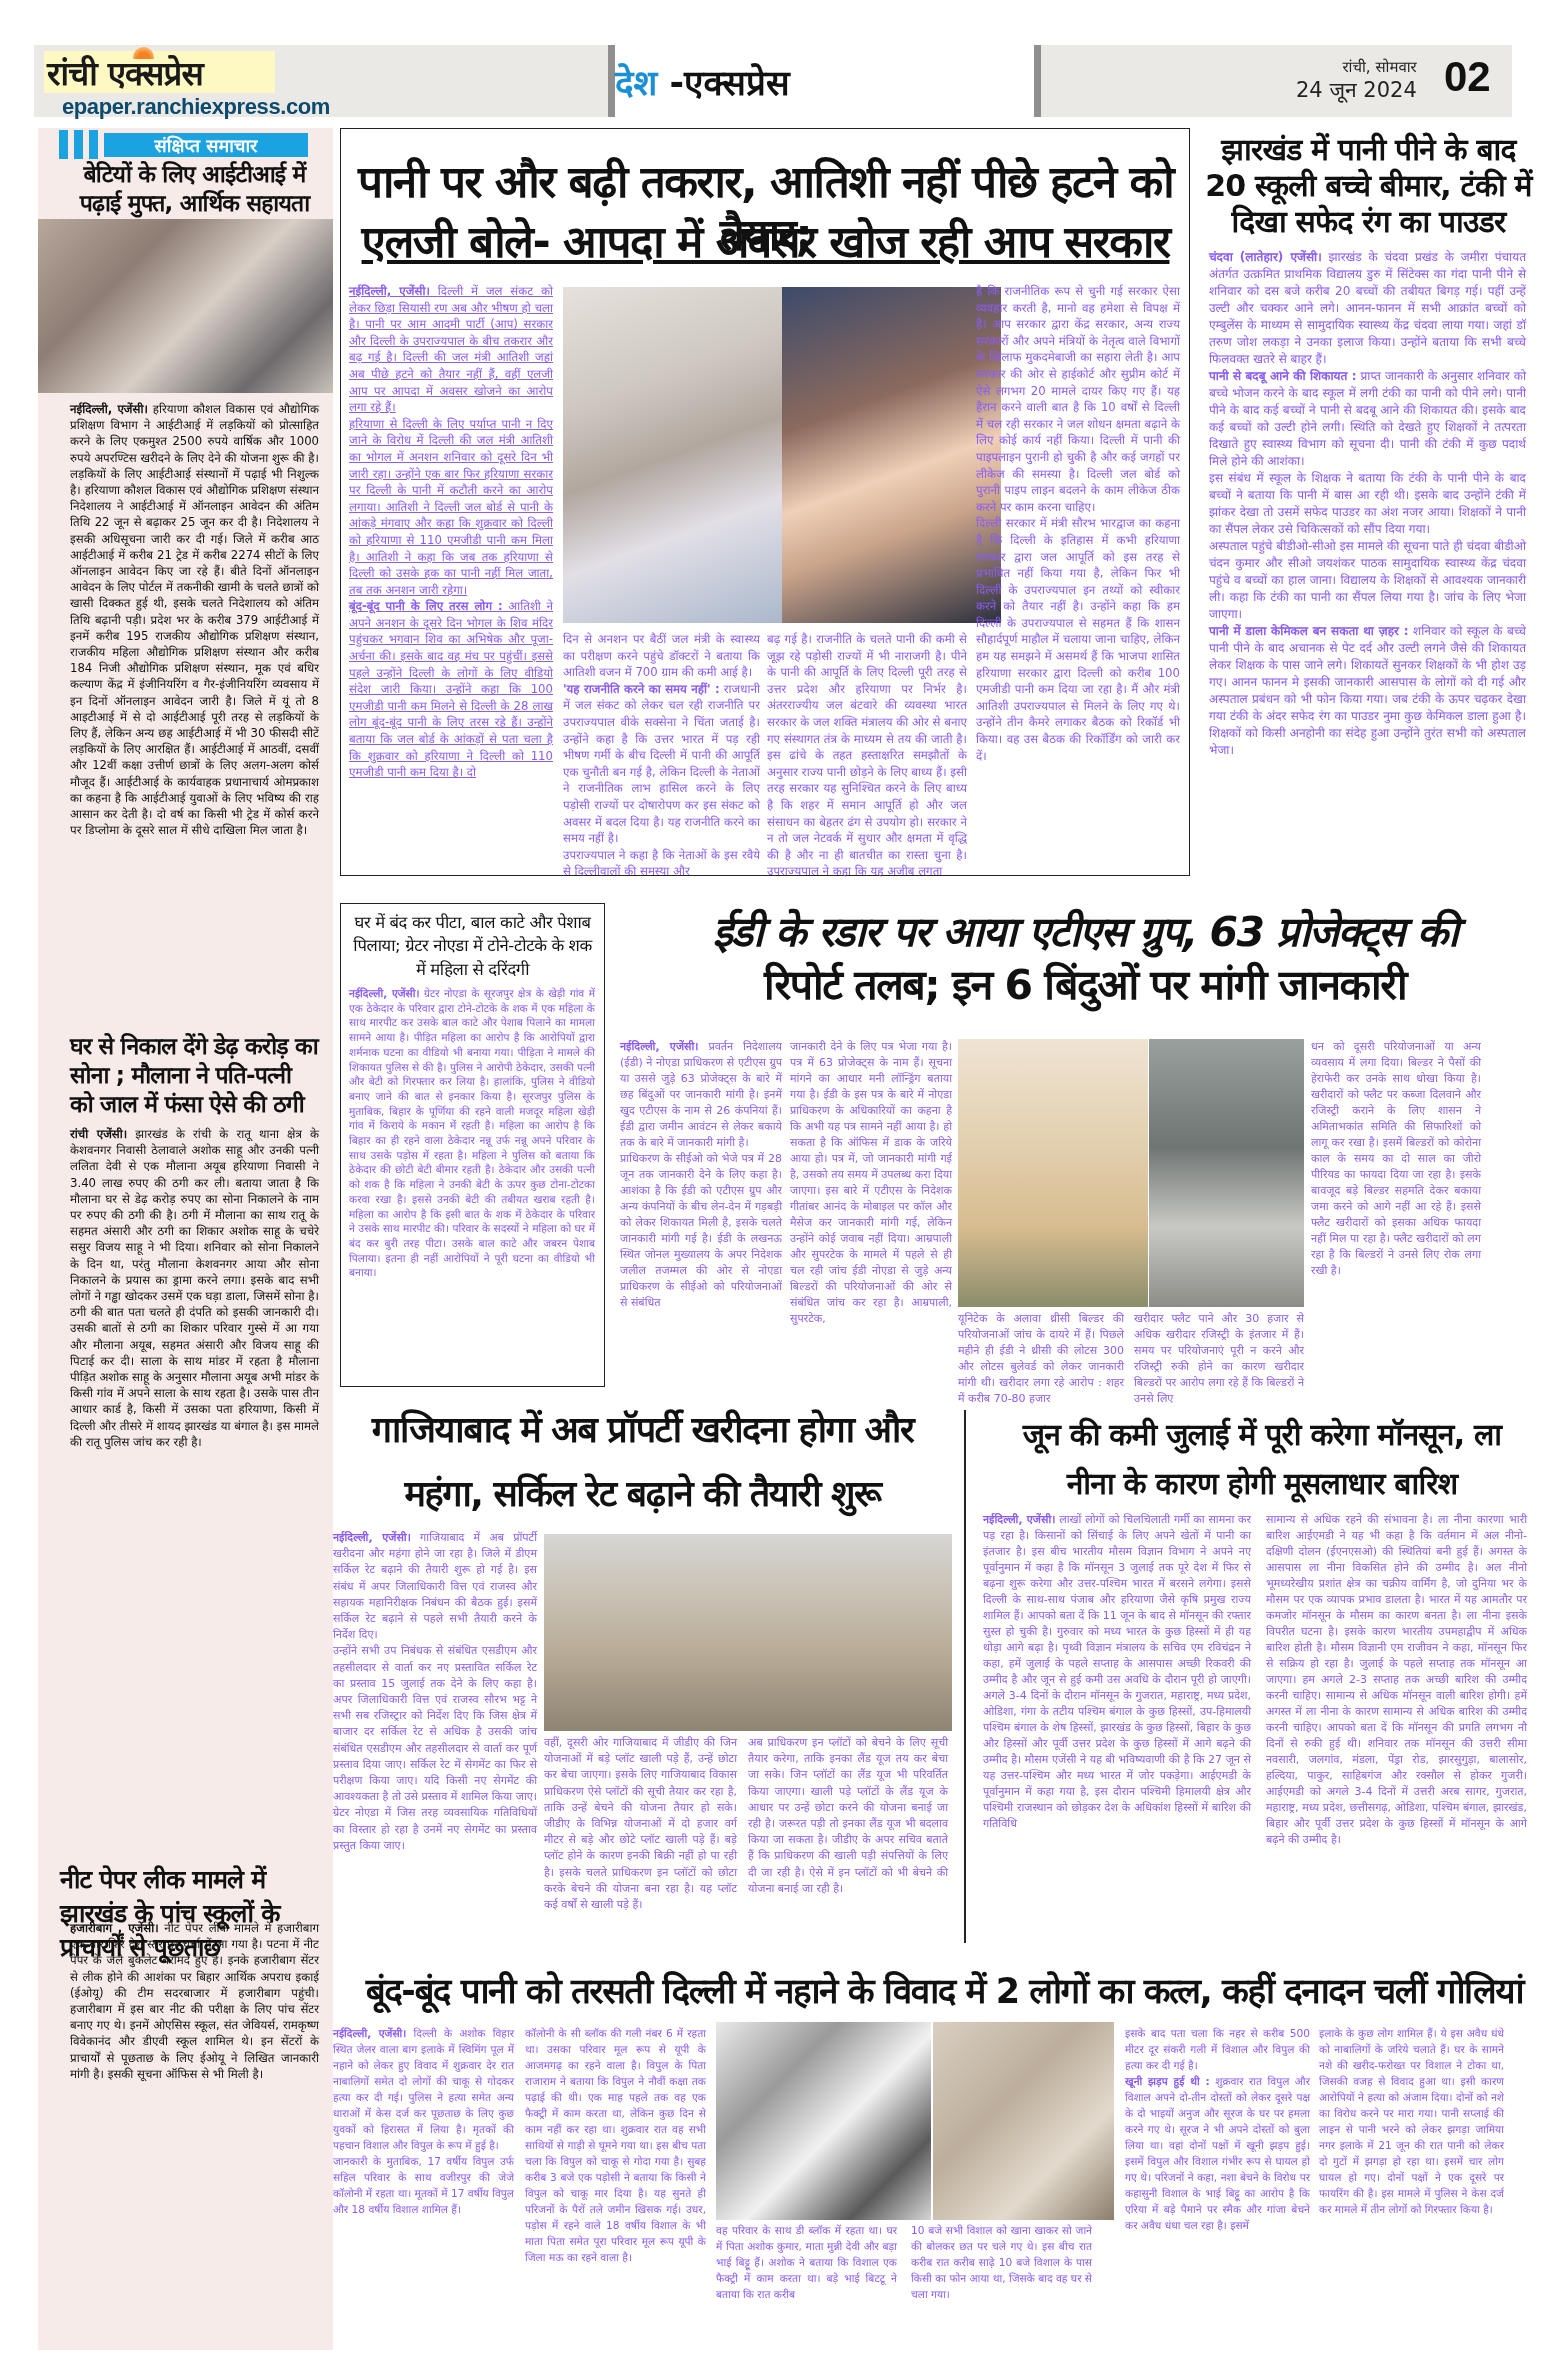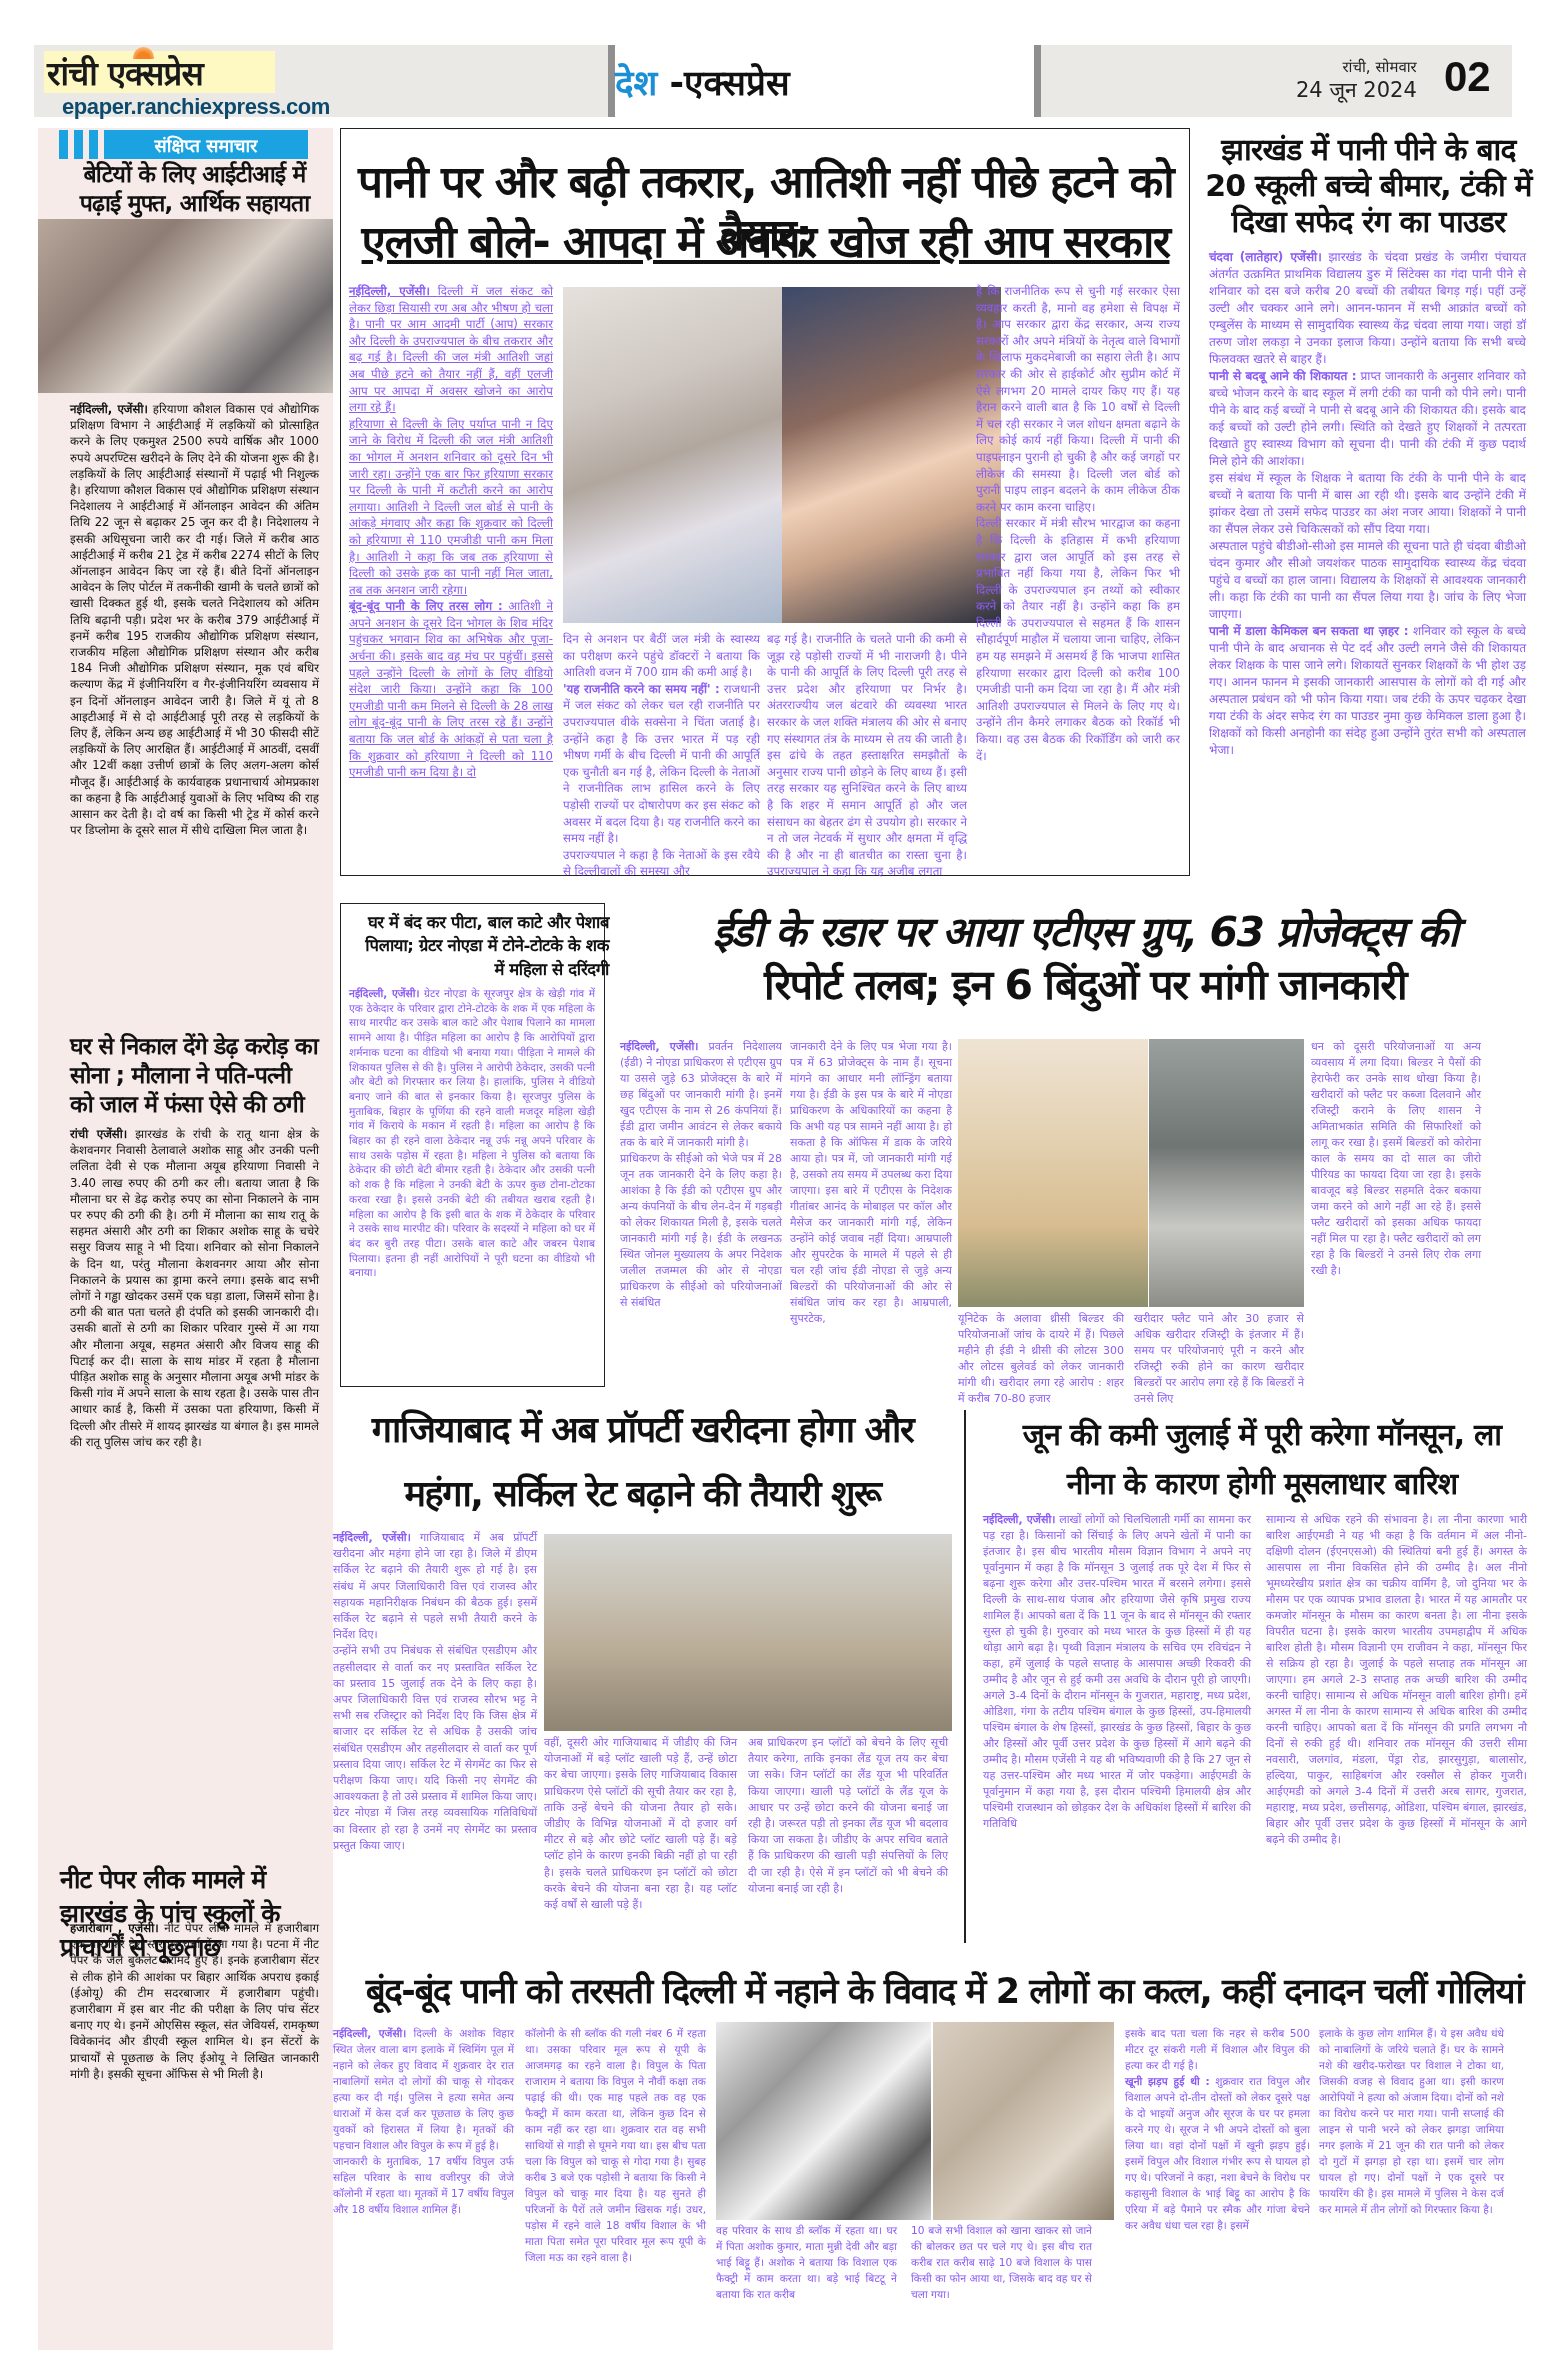--- a/index.html
+++ b/index.html
@@ -15,21 +15,21 @@
   .logo-url { left: 62px; top: 94px; font-size: 22px; font-weight: bold; color:#0c4a6e; font-family: "Liberation Sans", sans-serif; letter-spacing:-0.4px; }
   .section-frame { left: 608px; top: 45px; width: 433px; height: 72px; border-left: 7.6px solid #8f8f8f; border-right: 7.6px solid #8f8f8f; background:#fff; display:flex; align-items:center; justify-content:flex-start; }
   .section-title { font-size: 35px; font-weight: bold; font-family: "DejaVu Sans", sans-serif; }
   .section-title .blue { color: #1a8fd6; }
   .dateline { left: 1296px; top: 56px; text-align: right; font-size: 15px; line-height: 23px; color:#222; }
   .dateline .d2 { font-size: 21px; }
   .pageno { left: 1444px; top: 53px; font-size: 42px; font-weight: bold; color:#111; font-family:"Liberation Sans", sans-serif; }
 
   
   .sidebar { left: 38px; top: 128px; width: 295px; height: 2222px; background: #f6ebe9; }
-  .brief-tag { left: 59px; top: 130px; width: 249px; height: 29px; display:flex; }
+  .brief-tag { left: 59px; top: 130px; width: 249px; height: 29px; display:flex;align-items:center; }
   .brief-tag .bar { width: 9px; height: 29px; background:#1aa3e0; margin-right:6px; }
   .brief-tag .lbl { flex:1; background:#1aa3e0; color:#fff; font-weight:bold; font-size:18px; display:flex; align-items:center; justify-content:center; }
   .side-headline { font-weight: bold; font-size: 23px; line-height: 29px; color:#111; font-family: "DejaVu Sans", sans-serif; letter-spacing:-0.8px; }
   .side-body { font-size: 11.7px; line-height: 16.2px; color:#111; text-align: justify; }
   .side-body b { font-weight:bold; }
   .photo { background: linear-gradient(135deg, #b8a79b 0%, #8e7d74 30%, #d8cfc6 55%, #6e6a6d 80%, #c9c2ba 100%); }
 
   
   .box { border: 1.5px solid #222; }
   .headline { font-weight: 900; color:#111; font-family: "DejaVu Sans", sans-serif; text-align:center; letter-spacing:-1.5px; }
@@ -95,21 +95,21 @@
 <div class="col body" style="left:767px;top:631px;width:200px;"><span>बढ़ गई है। राजनीति के चलते पानी की कमी से जूझ रहे पड़ोसी राज्यों में भी नाराजगी है। पीने के पानी की आपूर्ति के लिए दिल्ली पूरी तरह से उत्तर प्रदेश और हरियाणा पर निर्भर है। अंतरराज्यीय जल बंटवारे की व्यवस्था भारत सरकार के जल शक्ति मंत्रालय की ओर से बनाए गए संस्थागत तंत्र के माध्यम से तय की जाती है। इस ढांचे के तहत हस्ताक्षरित समझौतों के अनुसार राज्य पानी छोड़ने के लिए बाध्य हैं। इसी तरह सरकार यह सुनिश्चित करने के लिए बाध्य है कि शहर में समान आपूर्ति हो और जल संसाधन का बेहतर ढंग से उपयोग हो। सरकार ने न तो जल नेटवर्क में सुधार और क्षमता में वृद्धि की है और ना ही बातचीत का रास्ता चुना है। उपराज्यपाल ने कहा कि यह अजीब लगता</span></div>
 <div class="col body" style="left:976px;top:283px;width:204px;"><span style="white-space:pre-line;">है कि राजनीतिक रूप से चुनी गई सरकार ऐसा व्यवहार करती है, मानो वह हमेशा से विपक्ष में है। आप सरकार द्वारा केंद्र सरकार, अन्य राज्य सरकारों और अपने मंत्रियों के नेतृत्व वाले विभागों के खिलाफ मुकदमेबाजी का सहारा लेती है। आप सरकार की ओर से हाईकोर्ट और सुप्रीम कोर्ट में ऐसे लगभग 20 मामले दायर किए गए हैं। यह हैरान करने वाली बात है कि 10 वर्षों से दिल्ली में चल रही सरकार ने जल शोधन क्षमता बढ़ाने के लिए कोई कार्य नहीं किया। दिल्ली में पानी की पाइपलाइन पुरानी हो चुकी है और कई जगहों पर लीकेज की समस्या है। दिल्ली जल बोर्ड को पुरानी पाइप लाइन बदलने के काम लीकेज ठीक करने पर काम करना चाहिए।
 दिल्ली सरकार में मंत्री सौरभ भारद्वाज का कहना है कि दिल्ली के इतिहास में कभी हरियाणा सरकार द्वारा जल आपूर्ति को इस तरह से प्रभावित नहीं किया गया है, लेकिन फिर भी दिल्ली के उपराज्यपाल इन तथ्यों को स्वीकार करने को तैयार नहीं है। उन्होंने कहा कि हम दिल्ली के उपराज्यपाल से सहमत हैं कि शासन सौहार्दपूर्ण माहौल में चलाया जाना चाहिए, लेकिन हम यह समझने में असमर्थ हैं कि भाजपा शासित हरियाणा सरकार द्वारा दिल्ली को करीब 100 एमजीडी पानी कम दिया जा रहा है। मैं और मंत्री आतिशी उपराज्यपाल से मिलने के लिए गए थे। उन्होंने तीन कैमरे लगाकर बैठक को रिकॉर्ड भी किया। वह उस बैठक की रिकॉर्डिंग को जारी कर दें।</span></div>
 
 <div class="abs headline" style="left:1202px;top:132px;width:333px;font-size:30px;line-height:36px;font-weight:bold;letter-spacing:-0.8px;">झारखंड में पानी पीने के बाद 20 स्कूली बच्चे बीमार, टंकी में दिखा सफेद रंग का पाउडर</div>
 <div class="col body" style="left:1209px;top:249px;width:317px;font-size:12px;line-height:17px;"><b>चंदवा (लातेहार) एजेंसी।</b> <span>झारखंड के चंदवा प्रखंड के जमीरा पंचायत अंतर्गत उत्क्रमित प्राथमिक विद्यालय डुरु में सिंटेक्स का गंदा पानी पीने से शनिवार को दस बजे करीब 20 बच्चों की तबीयत बिगड़ गई। पहीं उन्हें उल्टी और चक्कर आने लगे। आनन-फानन में सभी आक्रांत बच्चों को एम्बुलेंस के माध्यम से सामुदायिक स्वास्थ्य केंद्र चंदवा लाया गया। जहां डॉ तरुण जोश लकड़ा ने उनका इलाज किया। उन्होंने बताया कि सभी बच्चे फिलवक्त खतरे से बाहर हैं।</span><br><b class="sub">पानी से बदबू आने की शिकायत :</b> <span style="white-space:pre-line;">प्राप्त जानकारी के अनुसार शनिवार को बच्चे भोजन करने के बाद स्कूल में लगी टंकी का पानी को पीने लगे। पानी पीने के बाद कई बच्चों ने पानी से बदबू आने की शिकायत की। इसके बाद कई बच्चों को उल्टी होने लगी। स्थिति को देखते हुए शिक्षकों ने तत्परता दिखाते हुए स्वास्थ्य विभाग को सूचना दी। पानी की टंकी में कुछ पदार्थ मिले होने की आशंका।
 इस संबंध में स्कूल के शिक्षक ने बताया कि टंकी के पानी पीने के बाद बच्चों ने बताया कि पानी में बास आ रही थी। इसके बाद उन्होंने टंकी में झांकर देखा तो उसमें सफेद पाउडर का अंश नजर आया। शिक्षकों ने पानी का सैंपल लेकर उसे चिकित्सकों को सौंप दिया गया।
 अस्पताल पहुंचे बीडीओ-सीओ इस मामले की सूचना पाते ही चंदवा बीडीओ चंदन कुमार और सीओ जयशंकर पाठक सामुदायिक स्वास्थ्य केंद्र चंदवा पहुंचे व बच्चों का हाल जाना। विद्यालय के शिक्षकों से आवश्यक जानकारी ली। कहा कि टंकी का पानी का सैंपल लिया गया है। जांच के लिए भेजा जाएगा।</span><br><b class="sub">पानी में डाला केमिकल बन सकता था ज़हर :</b> <span>शनिवार को स्कूल के बच्चे पानी पीने के बाद अचानक से पेट दर्द और उल्टी लगने जैसे की शिकायत लेकर शिक्षक के पास जाने लगे। शिकायतें सुनकर शिक्षकों के भी होश उड़ गए। आनन फानन मे इसकी जानकारी आसपास के लोगों को दी गई और अस्पताल प्रबंधन को भी फोन किया गया। जब टंकी के ऊपर चढ़कर देखा गया टंकी के अंदर सफेद रंग का पाउडर नुमा कुछ केमिकल डाला हुआ है। शिक्षकों को किसी अनहोनी का संदेह हुआ उन्होंने तुरंत सभी को अस्पताल भेजा।</span></div>
 
 <div class="abs box" style="left:340px;top:903px;width:265px;height:484px;"></div>
-<div class="abs" style="left:360px;top:911px;width:249px;font-size:16.6px;line-height:23.4px;font-weight:bold;text-align:right;letter-spacing:-0.4px;">घर में बंद कर पीटा, बाल काटे और पेशाब पिलाया; ग्रेटर नोएडा में टोने-टोटके के शक में महिला से दरिंदगी</div>
+<div class="abs" style="left:348px;top:911px;width:249px;font-size:16.6px;line-height:23.4px;font-weight:normal;text-align:center;letter-spacing:-0.4px;">घर में बंद कर पीटा, बाल काटे और पेशाब पिलाया; ग्रेटर नोएडा में टोने-टोटके के शक में महिला से दरिंदगी</div>
 <div class="col body" style="left:349px;top:986px;width:246px;font-size:10.6px;line-height:14.7px;"><b>नईदिल्ली, एजेंसी।</b> <span>ग्रेटर नोएडा के सूरजपुर क्षेत्र के खेड़ी गांव में एक ठेकेदार के परिवार द्वारा टोने-टोटके के शक में एक महिला के साथ मारपीट कर उसके बाल काटे और पेशाब पिलाने का मामला सामने आया है। पीड़ित महिला का आरोप है कि आरोपियों द्वारा शर्मनाक घटना का वीडियो भी बनाया गया। पीड़िता ने मामले की शिकायत पुलिस से की है। पुलिस ने आरोपी ठेकेदार, उसकी पत्नी और बेटी को गिरफ्तार कर लिया है। हालांकि, पुलिस ने वीडियो बनाए जाने की बात से इनकार किया है। सूरजपुर पुलिस के मुताबिक, बिहार के पूर्णिया की रहने वाली मजदूर महिला खेड़ी गांव में किराये के मकान में रहती है। महिला का आरोप है कि बिहार का ही रहने वाला ठेकेदार नन्नू उर्फ नन्नू अपने परिवार के साथ उसके पड़ोस में रहता है। महिला ने पुलिस को बताया कि ठेकेदार की छोटी बेटी बीमार रहती है। ठेकेदार और उसकी पत्नी को शक है कि महिला ने उनकी बेटी के ऊपर कुछ टोना-टोटका करवा रखा है। इससे उनकी बेटी की तबीयत खराब रहती है। महिला का आरोप है कि इसी बात के शक में ठेकेदार के परिवार ने उसके साथ मारपीट की। परिवार के सदस्यों ने महिला को घर में बंद कर बुरी तरह पीटा। उसके बाल काटे और जबरन पेशाब पिलाया। इतना ही नहीं आरोपियों ने पूरी घटना का वीडियो भी बनाया।</span></div>
 
 <div class="abs headline" style="left:620px;top:907px;width:930px;font-size:41px;line-height:50px;font-style:italic;">ईडी के रडार पर आया एटीएस ग्रुप, 63 प्रोजेक्ट्स की</div>
 <div class="abs headline" style="left:620px;top:960px;width:930px;font-size:41px;line-height:50px;">रिपोर्ट तलब; इन 6 बिंदुओं पर मांगी जानकारी</div>
 
 <div class="col body" style="left:620px;top:1039px;width:162px;font-size:11px;line-height:16px;"><b>नईदिल्ली, एजेंसी।</b> <span style="white-space:pre-line;">प्रवर्तन निदेशालय (ईडी) ने नोएडा प्राधिकरण से एटीएस ग्रुप या उससे जुड़े 63 प्रोजेक्ट्स के बारे में छह बिंदुओं पर जानकारी मांगी है। इनमें खुद एटीएस के नाम से 26 कंपनियां हैं। ईडी द्वारा जमीन आवंटन से लेकर बकाये तक के बारे में जानकारी मांगी है।
 प्राधिकरण के सीईओ को भेजे पत्र में 28 जून तक जानकारी देने के लिए कहा है। आशंका है कि ईडी को एटीएस ग्रुप और अन्य कंपनियों के बीच लेन-देन में गड़बड़ी को लेकर शिकायत मिली है, इसके चलते जानकारी मांगी गई है। ईडी के लखनऊ स्थित जोनल मुख्यालय के अपर निदेशक जलील तजम्मल की ओर से नोएडा प्राधिकरण के सीईओ को परियोजनाओं से संबंधित</span></div>
 <div class="col body" style="left:790px;top:1039px;width:162px;font-size:11px;line-height:16px;"><span>जानकारी देने के लिए पत्र भेजा गया है। पत्र में 63 प्रोजेक्ट्स के नाम हैं। सूचना मांगने का आधार मनी लॉन्ड्रिंग बताया गया है। ईडी के इस पत्र के बारे में नोएडा प्राधिकरण के अधिकारियों का कहना है कि अभी यह पत्र सामने नहीं आया है। हो सकता है कि ऑफिस में डाक के जरिये आया हो। पत्र में, जो जानकारी मांगी गई है, उसको तय समय में उपलब्ध करा दिया जाएगा। इस बारे में एटीएस के निदेशक गीतांबर आनंद के मोबाइल पर कॉल और मैसेज कर जानकारी मांगी गई, लेकिन उन्होंने कोई जवाब नहीं दिया। आम्रपाली और सुपरटेक के मामले में पहले से ही चल रही जांच ईडी नोएडा से जुड़े अन्य बिल्डरों की परियोजनाओं की ओर से संबंधित जांच कर रहा है। आम्रपाली, सुपरटेक,</span></div>
 <div class="abs photo-tower" style="left:958px;top:1039px;width:190px;height:268px;"></div>
 <div class="abs photo-gate" style="left:1149px;top:1039px;width:155px;height:268px;"></div>

